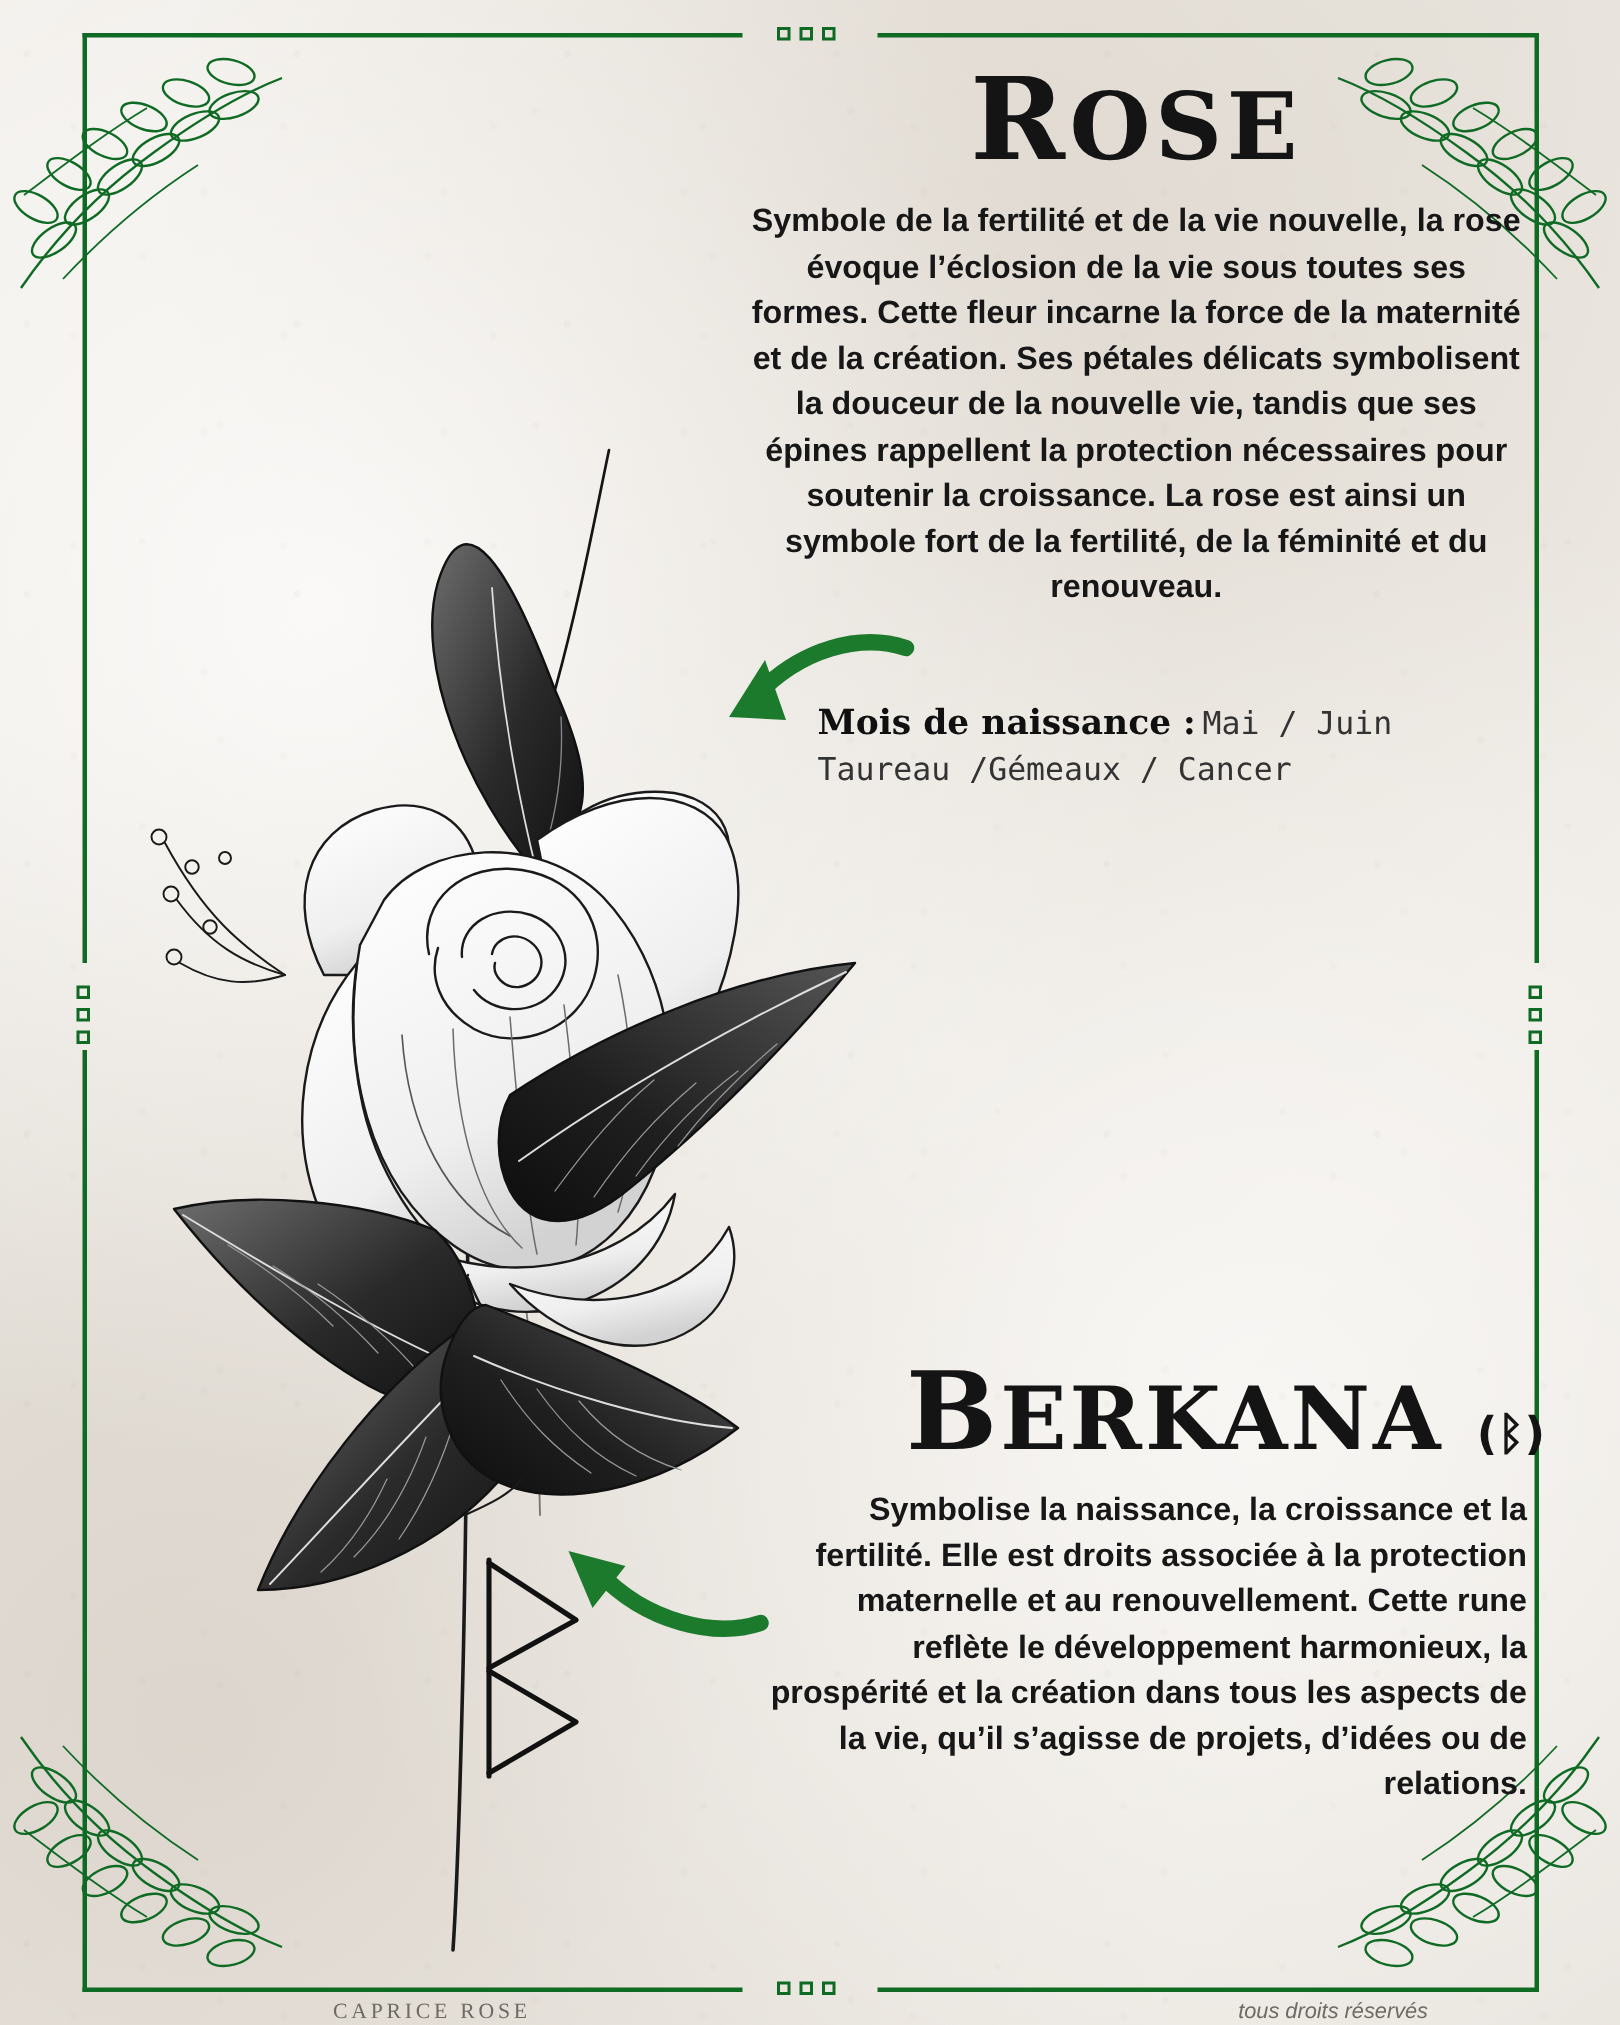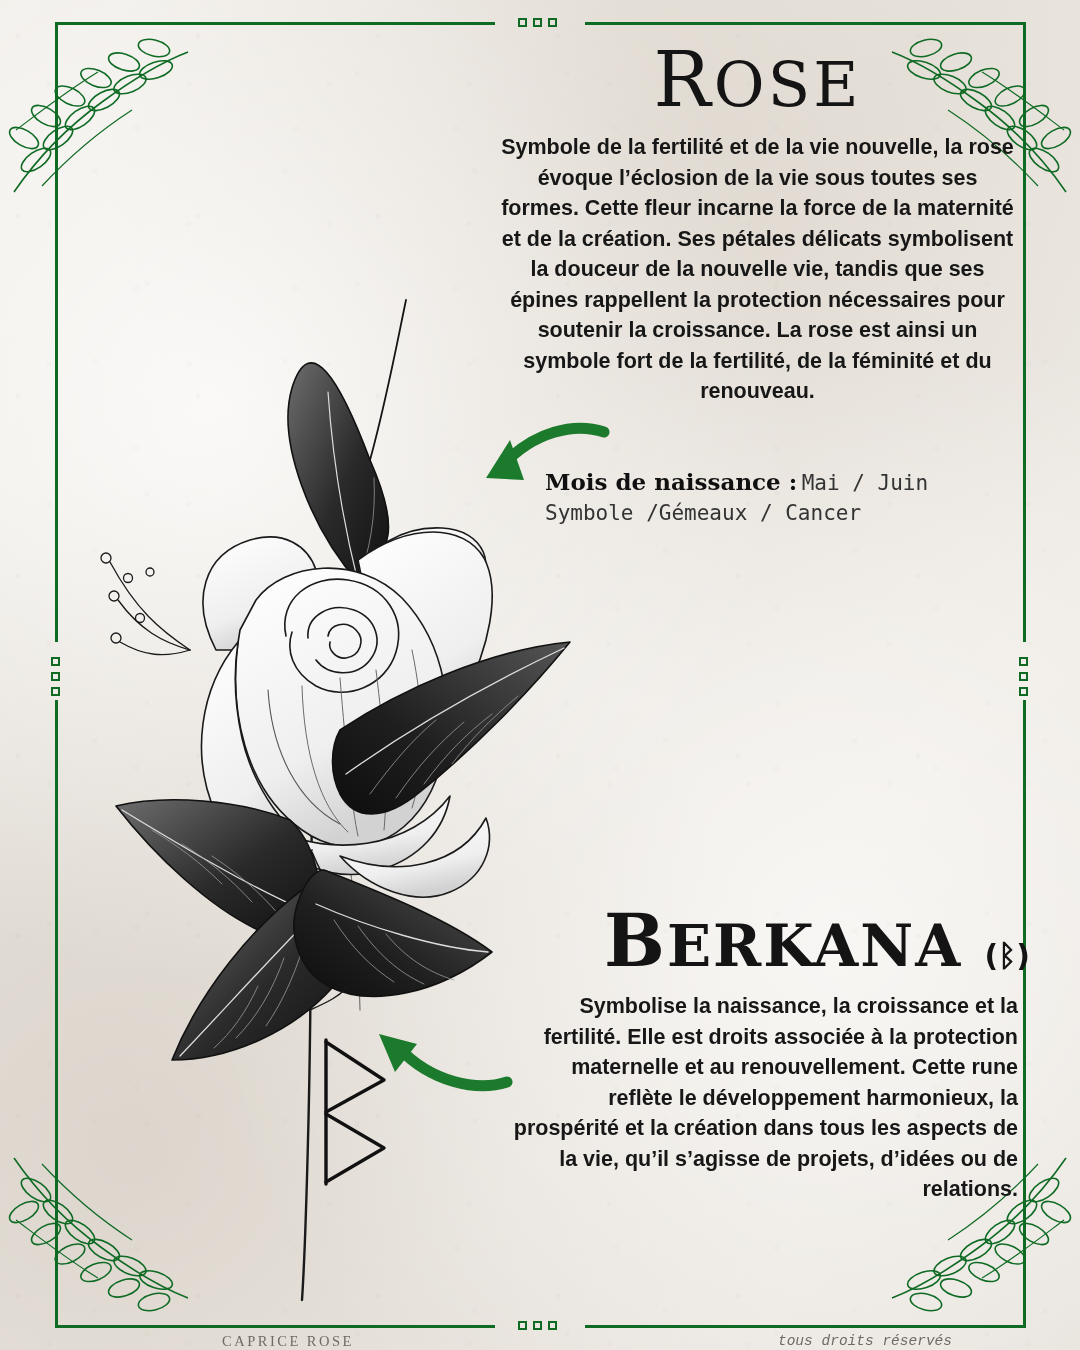--- a/index.html
+++ b/index.html
@@ -102,21 +102,21 @@
     text-align: center;
   }
   .title-serif {
     font-family: "DejaVu Serif", serif;
     color: #141414;
     letter-spacing: 1px;
     line-height: 1;
   }
   .rose-title {
     font-size: 62px;
-    font-weight: 400;
+    font-weight: 700;
     margin: 0 0 14px 0;
     letter-spacing: 3px;
   }
   .rose-title .cap { font-size: 76px; }
   .body-text {
     font-family: "Liberation Sans", sans-serif;
     font-size: 21.5px;
     font-weight: 700;
     line-height: 1.42;
     color: #171717;
@@ -180,21 +180,21 @@
     top: 1333px;
     font-family: Liberation Serif, serif;
     font-size: 14.5px;
     letter-spacing: 2.5px;
     color: #6f6a64;
   }
   .footer-right {
     position: absolute;
     right: 128px;
     top: 1333px;
-    font-family: Liberation Mono, monospace;
+    font-family: Liberation Sans, sans-serif;
     font-style: italic;
     font-size: 14.5px;
     color: #6f6a64;
     text-align: center;
   }
 </style>
 </head>
 <body>
 
 <div class="page">
@@ -445,21 +445,21 @@
       <span class="cap">R</span><span>OSE</span>
     </h1>
     <p class="body-text">Symbole de la fertilité et de la vie nouvelle, la rose évoque l’éclosion de la vie sous toutes ses formes. Cette fleur incarne la force de la maternité et de la création. Ses pétales délicats symbolisent la douceur de la nouvelle vie, tandis que ses épines rappellent la protection nécessaires pour soutenir la croissance. La rose est ainsi un symbole fort de la fertilité, de la féminité et du renouveau.</p>
   </div>
 
   <div class="meta">
     <p class="meta-row">
       <span class="meta-label">Mois de naissance :</span>
       <span class="meta-value">Mai / Juin</span>
     </p>
-    <p class="meta-signs">Symbole /Gémeaux / Cancer</p>
+    <p class="meta-signs">Taureau /Gémeaux / Cancer</p>
   </div>
 
   <div class="berkana-block">
     <h2 class="title-serif berkana-title">
       <span class="cap">B</span><span>ERKANA</span>
       <span class="berkana-rune">(ᛒ)</span>
     </h2>
     <p class="body-text">Symbolise la naissance, la croissance et la fertilité. Elle est droits associée à la protection maternelle et au renouvellement. Cette rune reflète le développement harmonieux, la prospérité et la création dans tous les aspects de la vie, qu’il s’agisse de projets, d’idées ou de relations.</p>
   </div>
 

